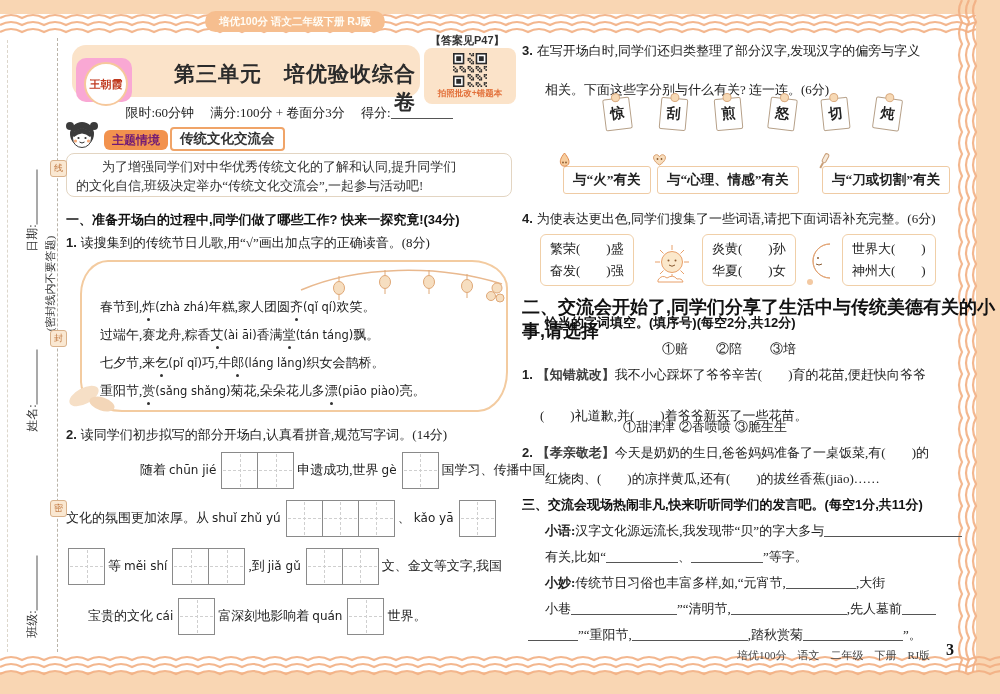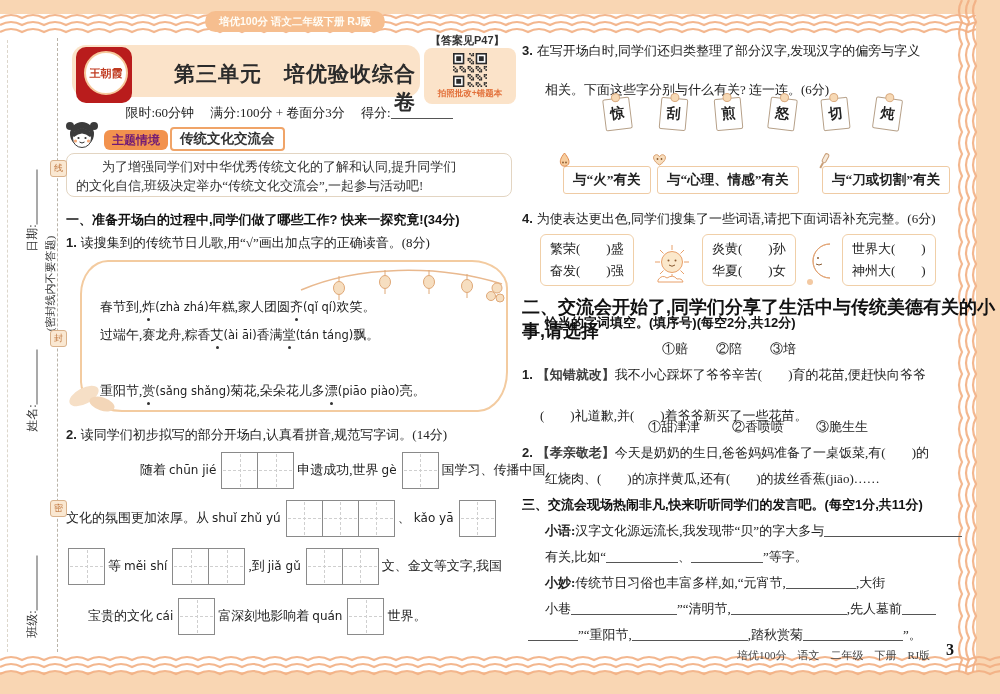--- a/index.html
+++ b/index.html
@@ -18,21 +18,21 @@
   .dotline{position:absolute;border-left:1px dashed #B9B3A8;}
   .dotline.faint{border-left:1px dashed #DCD6CB;}
   .seal-rot{position:absolute;transform:rotate(-90deg);transform-origin:center;font-size:12px;
             color:#333;white-space:nowrap;text-align:center;}
   .seal-badge{position:absolute;left:50px;width:15px;height:15px;background:#FAE8D2;border:1px solid #D9B28C;
               border-radius:3px;font-size:9px;line-height:15px;text-align:center;color:#C07840;z-index:2;}
   
   .titlebox{position:absolute;left:72px;top:45px;width:348px;height:52px;background:#FBE3C9;border-radius:14px;}
   .titlebox .t{position:absolute;left:84px;top:15px;width:260px;text-align:right;
       font-family:"Liberation Sans",sans-serif;font-weight:700;font-size:21px;color:#2b2b2b;letter-spacing:1px;}
-  .logo{position:absolute;left:76px;top:47px;width:56px;height:56px;background:#b91c1c;border-radius:10px;z-index:2;}
+  .logo{position:absolute;left:76px;top:58px;width:56px;height:44px;background:#f9a8d4;border-radius:10px;z-index:2;}
   .logo .inner{position:absolute;left:8px;top:4px;width:40px;height:40px;background:#fff;border:2px solid #F6C89B;
       border-radius:50%;display:flex;align-items:center;justify-content:center;}
   .logo .inner span{font-size:11px;font-weight:700;color:#C03A20;}
   .ansref{position:absolute;left:430px;top:33px;font-family:"Liberation Sans",sans-serif;
       font-weight:700;font-size:11px;color:#333;}
   .qrpanel{position:absolute;left:424px;top:48px;width:92px;height:56px;background:#FBE3C9;border-radius:8px;
       display:flex;flex-direction:column;align-items:center;justify-content:center;}
   .qrcap{font-size:8.5px;color:#E2703A;font-weight:700;font-family:"Liberation Sans",sans-serif;margin-top:1px;}
   .metaline{position:absolute;left:66px;top:104px;width:446px;text-align:center;font-size:13px;color:#222;}
   
@@ -284,20 +284,21 @@
           <circle cx="194" cy="38" r="4.5"></circle>
           <circle cx="203" cy="40" r="4"></circle>
       </g>
     </svg>
     <svg class="abs" style="left:-20px;top:112px" width="60" height="44">
       <ellipse cx="22" cy="22" rx="16" ry="8" fill="#F6DFC6" transform="rotate(-28 22 22)"></ellipse>
       <ellipse cx="40" cy="30" rx="13" ry="6.5" fill="#F3D6B8" transform="rotate(18 40 30)"></ellipse>
     </svg>
     <div class="pline" style="top:35px"><span>春节到,</span><span class="dot">炸</span><span class="py">(zhà  zhá)</span><span>年糕,家人团圆</span><span class="dot">齐</span><span class="py">(qǐ  qí)</span><span>欢笑。</span></div>
     <div class="pline" style="top:63px"><span>过端午,赛龙舟,粽香</span><span class="dot">艾</span><span class="py">(ài  āi)</span><span>香满</span><span class="dot">堂</span><span class="py">(tán  táng)</span><span>飘。</span></div>
+    <div class="pline" style="top:91px"><span>七夕节,来</span><span class="dot">乞</span><span class="py">(pǐ  qǐ)</span><span>巧,牛</span><span class="dot">郎</span><span class="py">(láng  lǎng)</span><span>织女会鹊桥。</span></div>
     <div class="pline" style="top:119px"><span>重阳节,</span><span class="dot">赏</span><span class="py">(sǎng  shǎng)</span><span>菊花,朵朵花儿多</span><span class="dot">漂</span><span class="py">(piāo  piào)</span><span>亮。</span></div>
   </div>
 
   <div class="abs bt" style="left:66px;top:426px">
     <span class="qnum">2.</span><span>读同学们初步拟写的部分开场白,认真看拼音,规范写字词。(14分)</span>
   </div>
   <div class="qrow" style="left:140px;top:450px">
     <span>随着</span>
       <span class="py2">chūn jié</span>
     <span class="tg">
@@ -455,21 +456,21 @@
   <div class="abs hei" style="left:545px;top:314px;font-size:13px">恰当的字词填空。(填序号)(每空2分,共12分)</div>
   <div class="abs bt" style="left:662px;top:340px;display:flex;gap:28px">
     <span>①赔</span>
     <span>②陪</span>
     <span>③培</span>
   </div>
   <div class="abs bt" style="left:522px;top:366px">
     <span class="qnum">1.</span><span class="otag">【知错就改】</span><span>我不小心踩坏了爷爷辛苦(　　)育的花苗,便赶快向爷爷</span>
   </div>
   <div class="abs bt" style="left:540px;top:407px">(　　)礼道歉,并(　　)着爷爷新买了一些花苗。</div>
-  <div class="abs bt" style="left:648px;top:418px;display:flex;gap:32px">
+  <div class="abs bt" style="left:623px;top:418px;display:flex;gap:4px">
     <span>①甜津津</span>
     <span>②香喷喷</span>
     <span>③脆生生</span>
   </div>
   <div class="abs bt" style="left:522px;top:444px">
     <span class="qnum">2.</span><span class="otag">【孝亲敬老】</span><span>今天是奶奶的生日,爸爸妈妈准备了一桌饭菜,有(　　)的</span>
   </div>
   <div class="abs bt" style="left:545px;top:470px">红烧肉、(　　)的凉拌黄瓜,还有(　　)的拔丝香蕉(jiāo)……</div>
 
   <div class="abs hei" style="left:522px;top:496px;font-size:13px">三、交流会现场热闹非凡,快来听听同学们的发言吧。(每空1分,共11分)</div>

